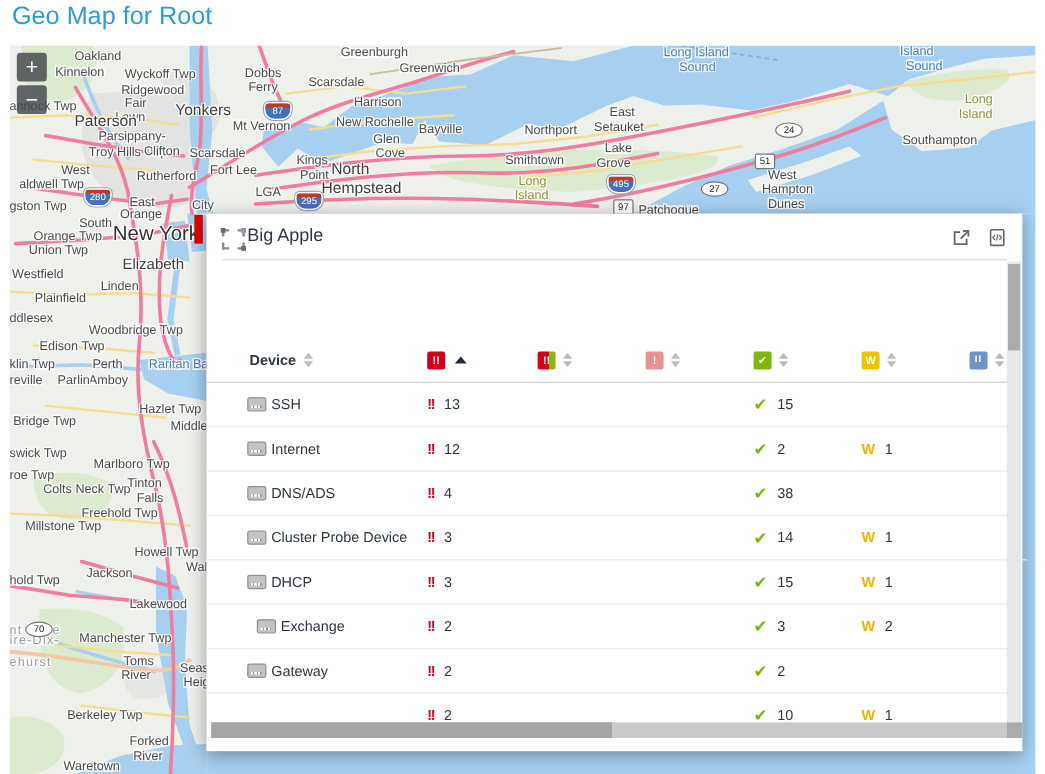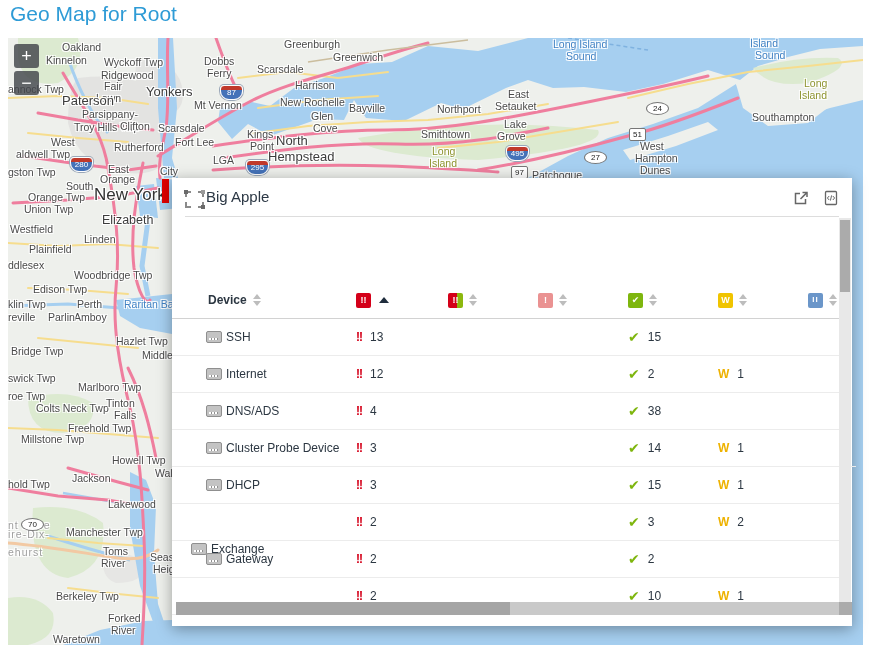--- a/index.html
+++ b/index.html
@@ -449,21 +449,21 @@
             </span>
           </div>
           <div class="cell" style="left: 546px;">
             <span class="statgrp">
               <span class="glyph gl-warning">W</span>
               <span class="cnt">1</span>
             </span>
           </div>
         </div>
         <div class="tr" style="top: 325px;">
-          <div class="cell" style="left: 19px; margin-top: 27px;">
+          <div class="cell" style="left: 42px;">
             <span class="dev-ico"></span>
             <span class="dev-name">Exchange</span>
           </div>
           <div class="cell" style="left: 184px;">
             <span class="statgrp">
               <span class="glyph gl-down">!!</span>
               <span class="cnt">2</span>
             </span>
           </div>
           <div class="cell" style="left: 456px;">

